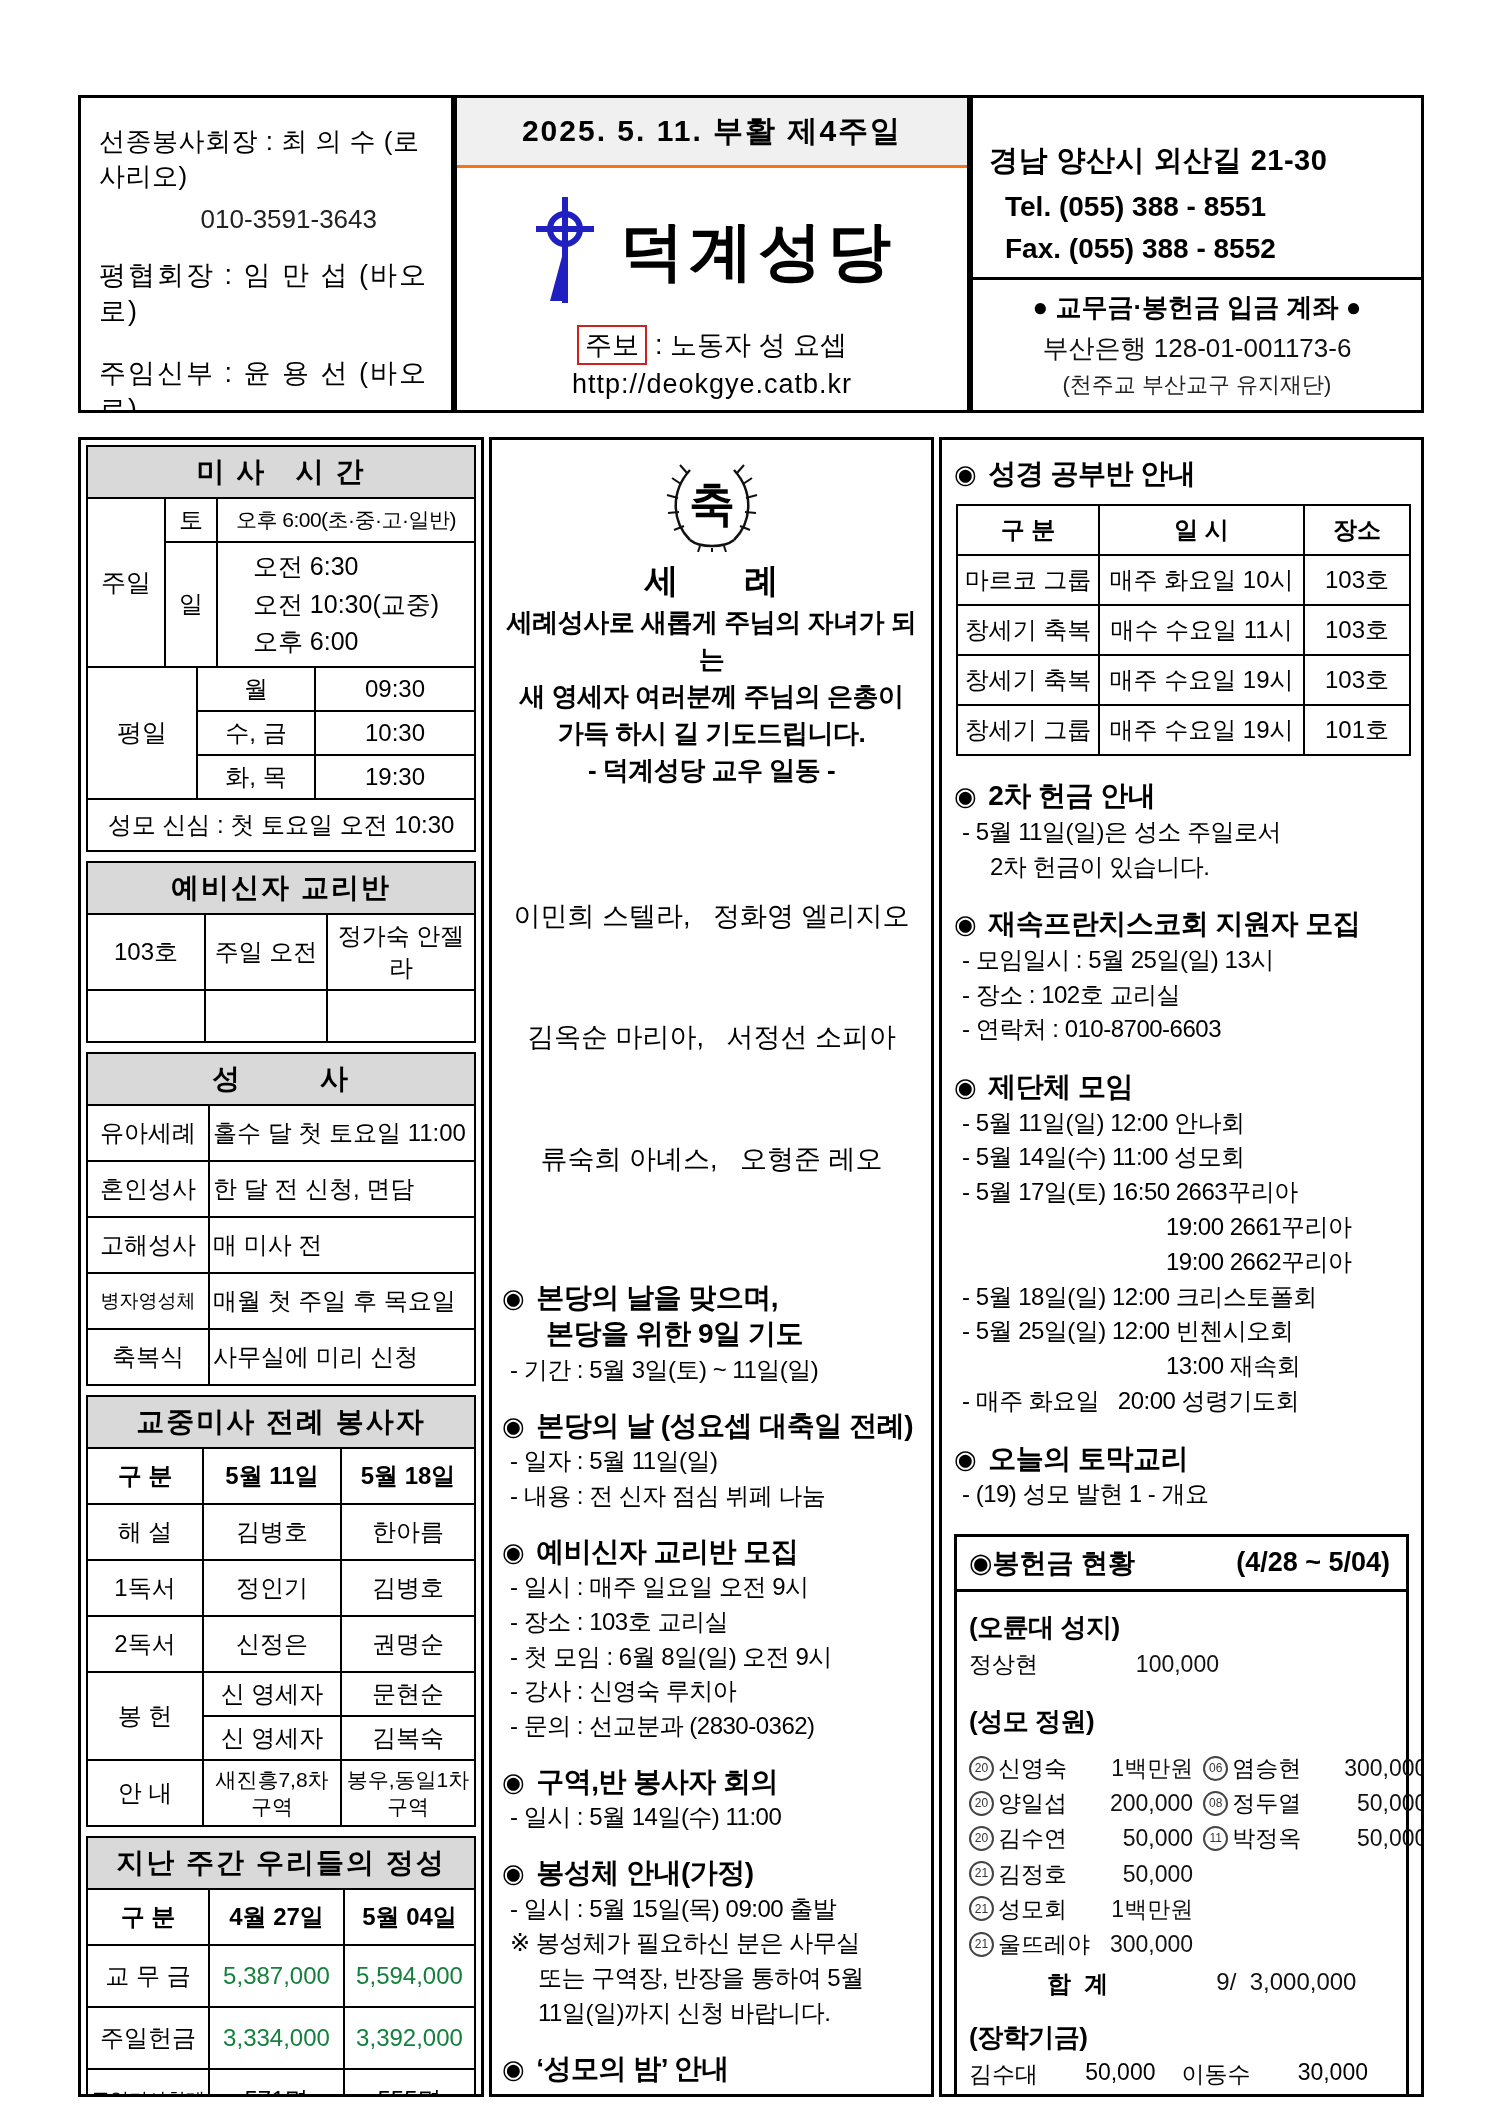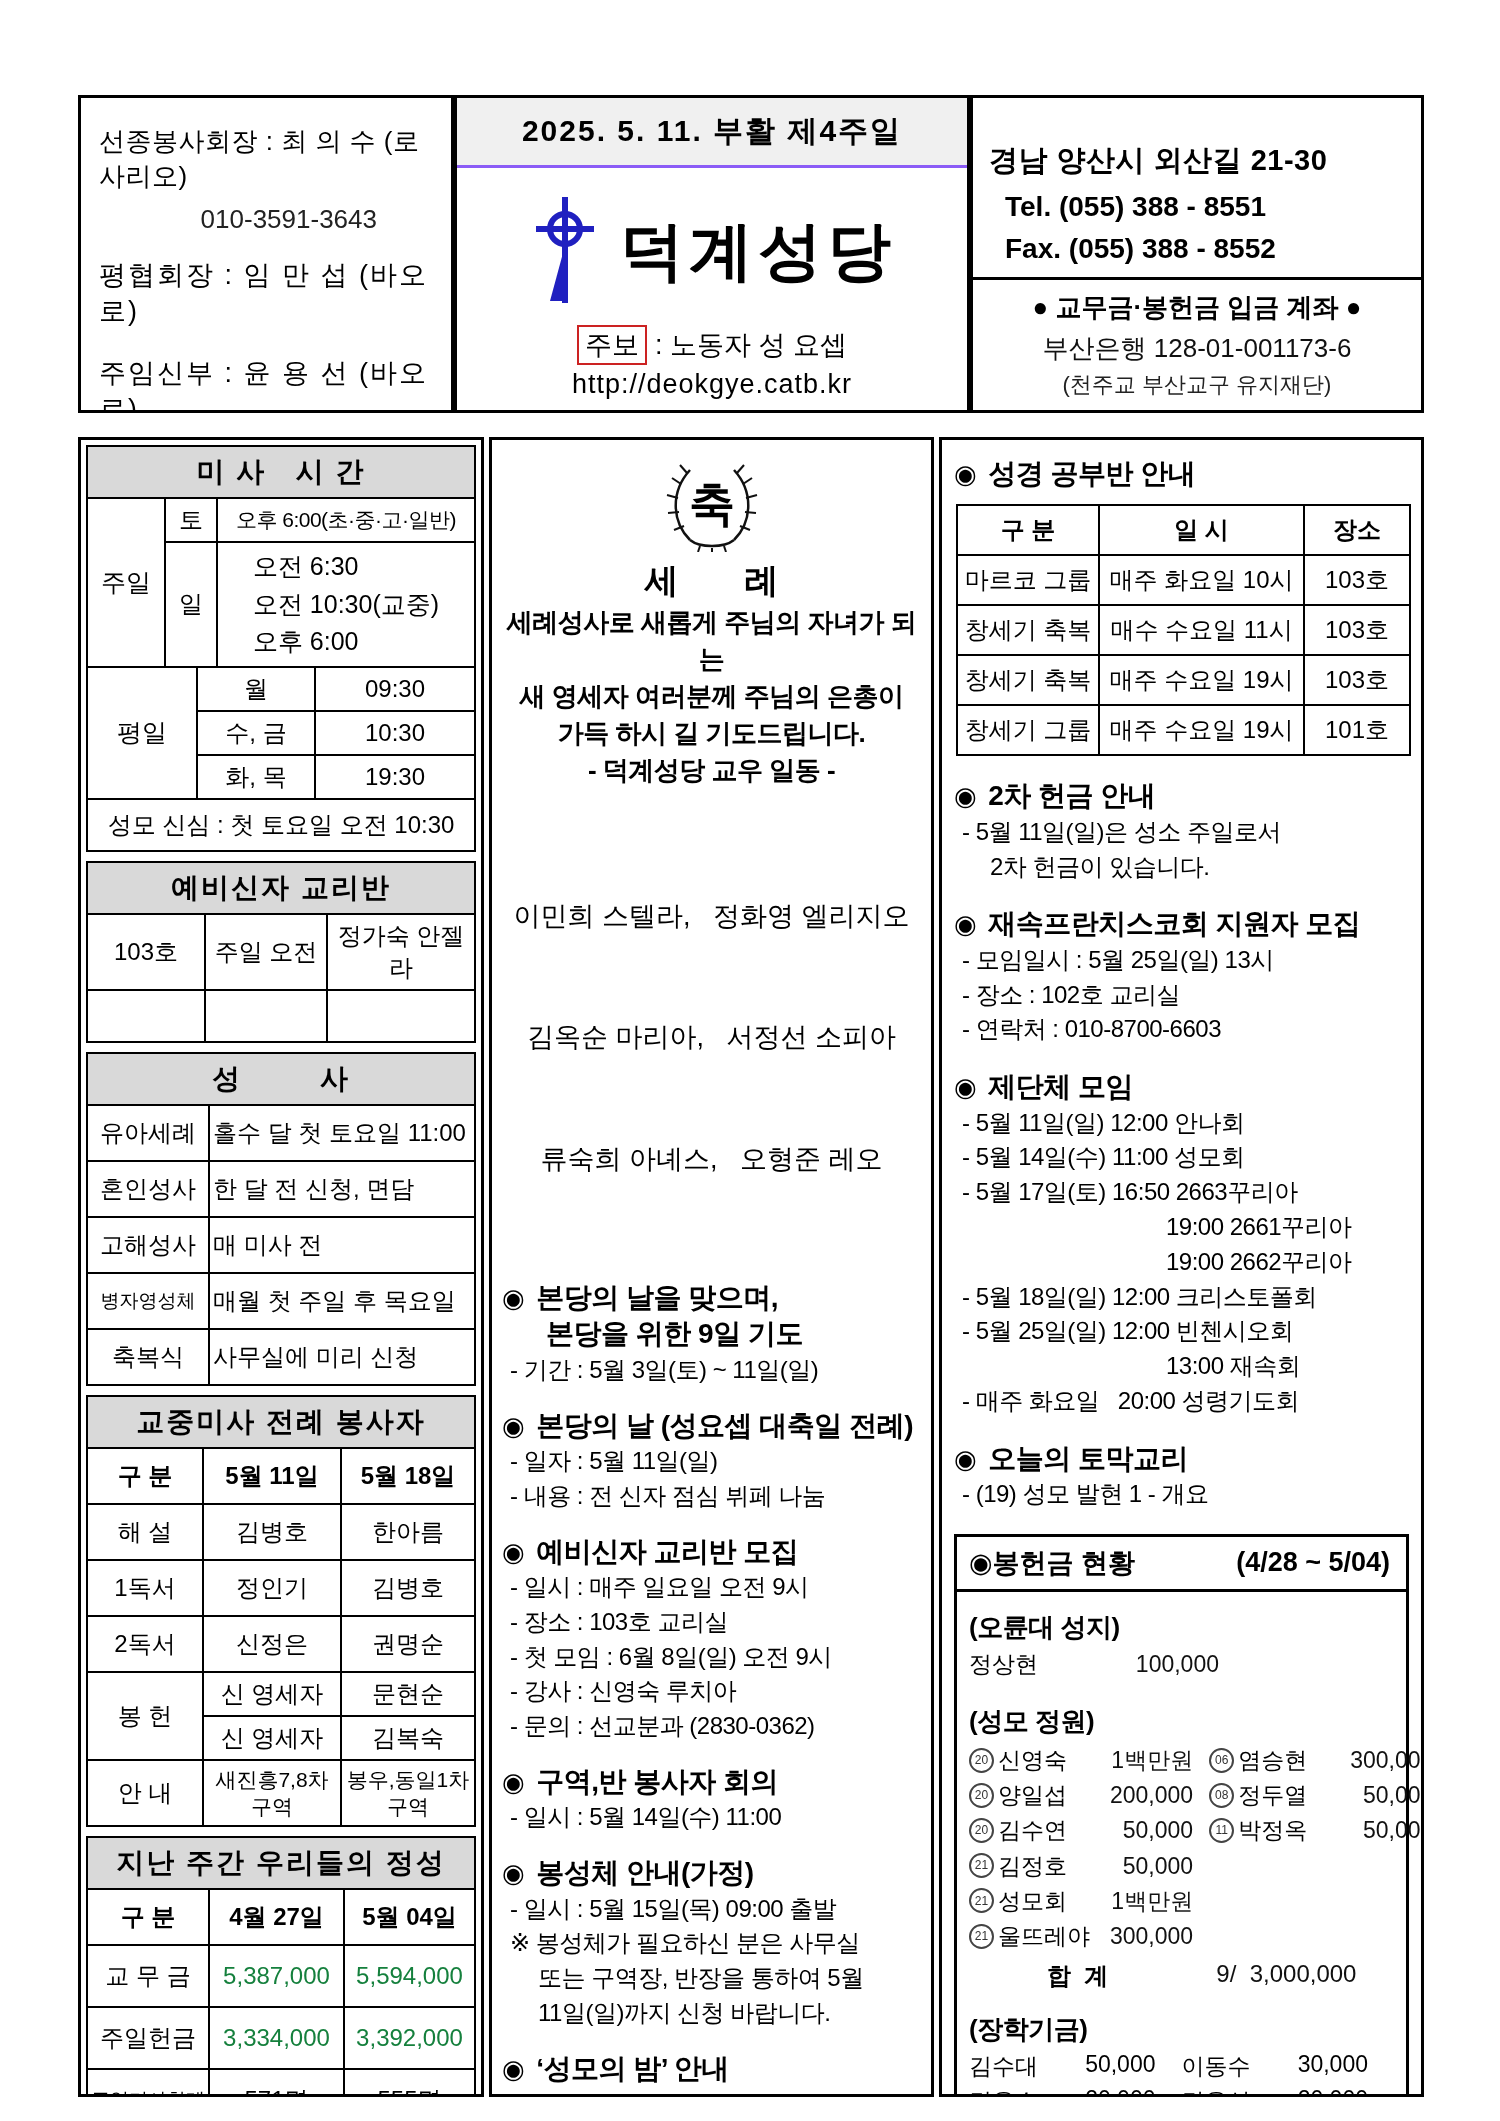--- a/index.html
+++ b/index.html
@@ -8,21 +8,21 @@
   .content{position:absolute;left:78px;top:95px;width:1346px;}
   
   .hdr{display:flex;align-items:stretch;height:318px;}
   .hbox{border:3px solid #000;background:#fff;box-sizing:border-box;overflow:hidden;}
   .hl{width:376px;padding:26px 14px 10px 18px;}
   .hl .l1{font-size:26px;letter-spacing:0.5px;}
   .hl .ph{font-size:26px;text-align:right;padding-right:60px;margin-top:10px;color:#222;}
   .hl .l2{font-size:27px;letter-spacing:2px;margin-top:22px;}
   .hl .l3{font-size:27px;letter-spacing:2px;margin-top:26px;}
   .hc{width:516px;display:flex;flex-direction:column;}
-  .date-strip{background:#f0f0f0;border-bottom:3px solid #8b5cf6;text-align:center;
+  .date-strip{background:#f0f0f0;border-bottom:3px solid #f97316;text-align:center;
               font-size:30px;font-weight:600;padding:13px 0;letter-spacing:2px;}
   .hc-main{flex:1;display:flex;align-items:center;justify-content:center;gap:18px;padding-top:4px;}
   .church-name{font-size:64px;font-weight:800;letter-spacing:5px;}
   .patron-line{text-align:center;font-size:27px;margin-top:-6px;}
   .patron-badge{display:inline-block;border:2px solid #cc2222;padding:0 6px;margin-right:8px;}
   .site{text-align:center;font-size:27px;letter-spacing:1px;margin:4px 0 10px;}
   .hr2{flex:1;display:flex;flex-direction:column;justify-content:flex-end;}
   .hr-top{padding:14px 14px 12px 16px;border-bottom:3px solid #000;}
   .addr{font-size:29px;font-weight:700;letter-spacing:0.5px;}
   .telfax{font-size:28px;font-weight:700;padding-left:16px;margin-top:10px;}
@@ -75,21 +75,21 @@
   
   .don{border:3px solid #000;margin-top:22px;}
   .don-head{display:flex;align-items:center;border-bottom:3px solid #000;
             padding:8px 12px;font-weight:800;font-size:27px;}
   .don-head .per{margin-left:auto;padding-right:4px;}
   .don-body{padding:16px 12px 10px;}
   .glabel{font-weight:800;font-size:26px;margin-top:10px;letter-spacing:-0.5px;}
   .drow{display:flex;align-items:center;font-size:23px;line-height:1.4;margin-top:3px;}
   .drow .nm{min-width:112px;text-align:left;}
   .drow .amt{margin-left:auto;text-align:right;color:#111;}
-  .don-cols{display:flex;gap:16px;margin-top:2px;}
+  .don-cols{display:flex;gap:10px;margin-top:10px;}
   .dcl{width:238px;}
   .dcr{flex:1;}
   .badge{display:inline-flex;width:21px;height:21px;border:2px solid #444;border-radius:50%;
          font-size:12px;align-items:center;justify-content:center;margin-right:4px;color:#333;flex:none;}
   .don-total{display:flex;font-size:24px;margin:8px 0 2px;white-space:pre;}
   .don-total .tl{padding-left:78px;font-weight:600;}
   .don-total .tv{padding-left:108px;color:#111;}
   .sch-row{display:flex;font-size:23px;margin-top:4px;}
   .sch-cell{display:flex;width:50%;}
   .sch-cell .nm{min-width:100px;text-align:left;}

